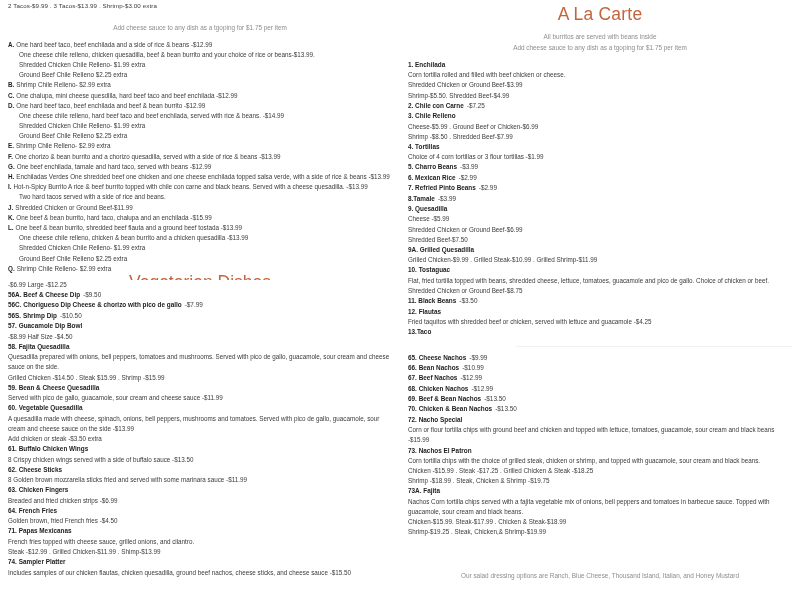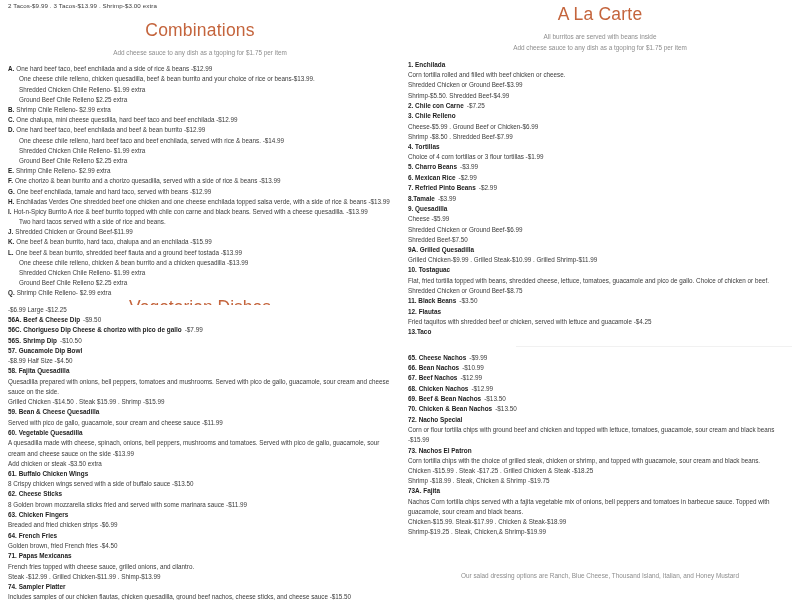--- a/index.html
+++ b/index.html
@@ -149,21 +149,20 @@
 <body>
 
 <div class="page">
 
   <div class="top-note">2 Tacos-$9.99 . 3 Tacos-$13.99 . Shrimp-$3.00 extra</div>
 
   <div class="cols">
 
     <div class="col col-left">
 
-      <h2 class="section-title">Combinations</h2>
       <div class="section-sub">Add cheese sauce to any dish as a tgoping for $1.75 per item</div>
 
       <div class="items" id="combo-items">
           <div class="item">
             <div class="combo-row"><span class="letter">A.</span><span>One hard beef taco, beef enchilada and a side of rice &amp; beans -$12.99</span></div>
             <div class="line indent">One cheese chile relleno, chicken quesadilla, beef &amp; bean burrito and your choice of rice or beans-$13.99.</div>
             <div class="line indent">Shredded Chicken Chile Relleno- $1.99 extra</div>
             <div class="line indent">Ground Beef Chile Relleno $2.25 extra</div>
           </div>
           <div class="item">

